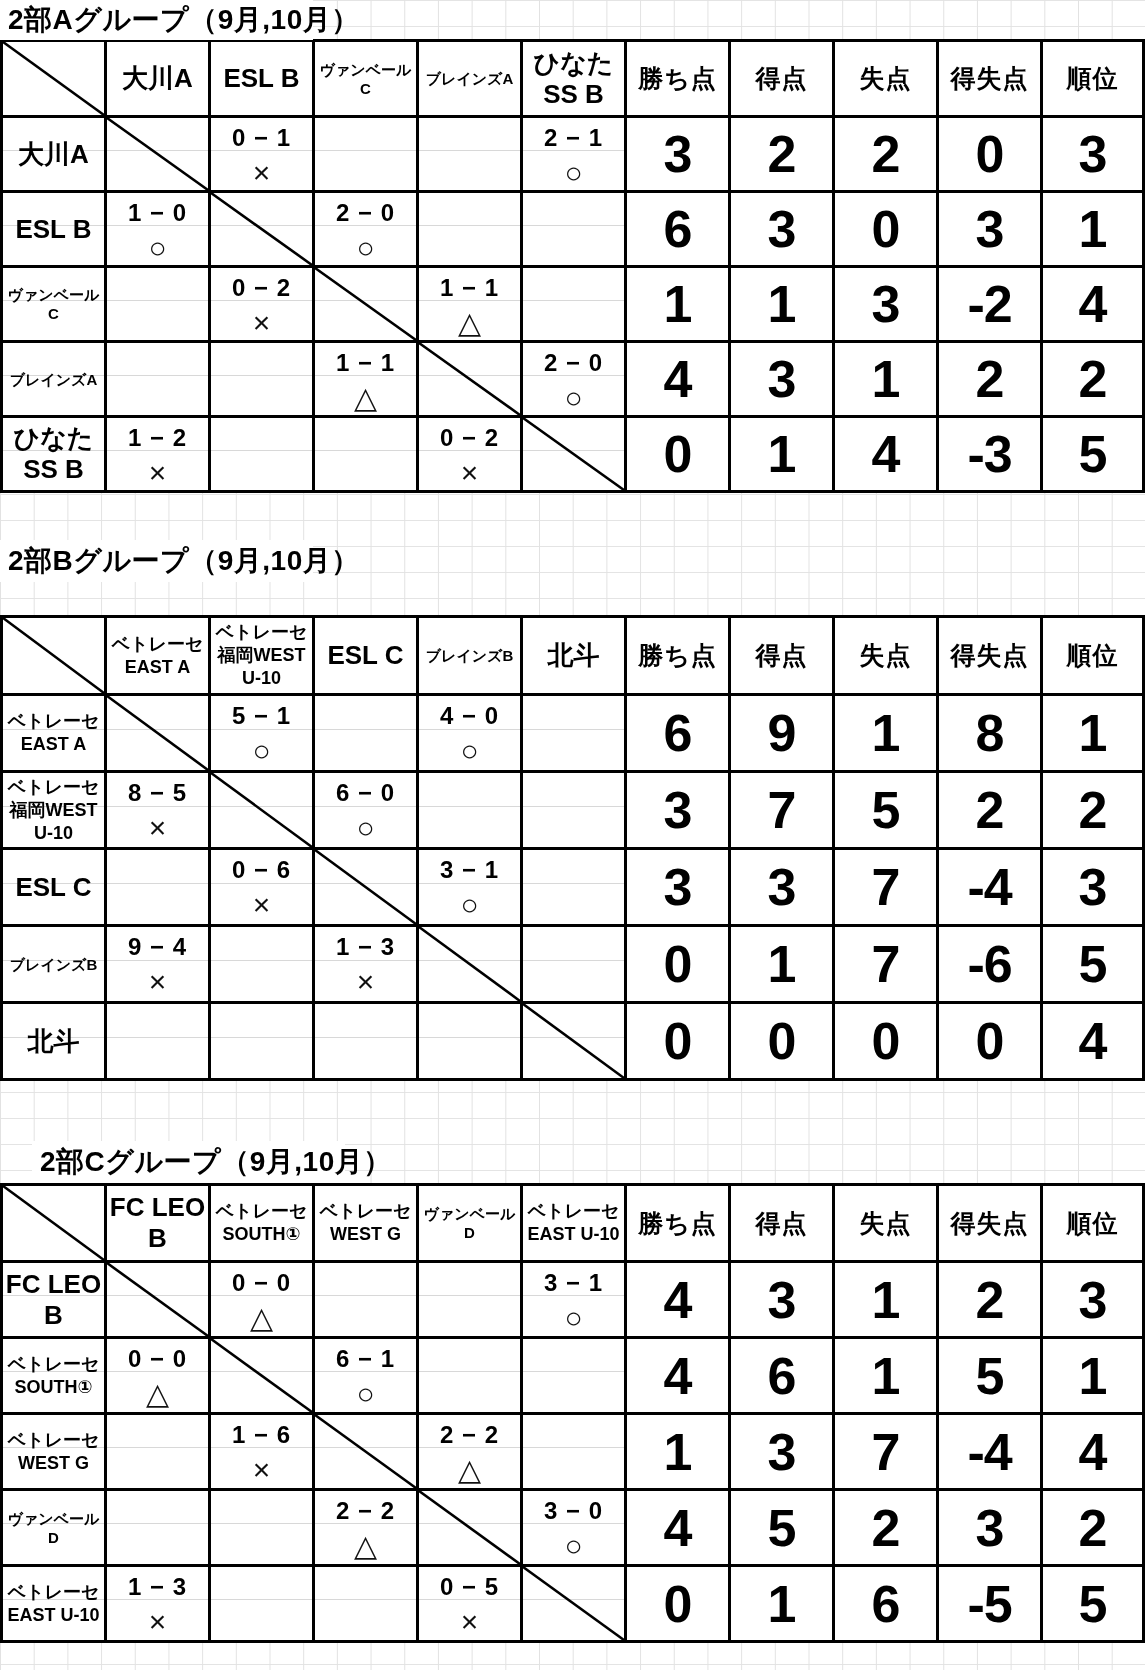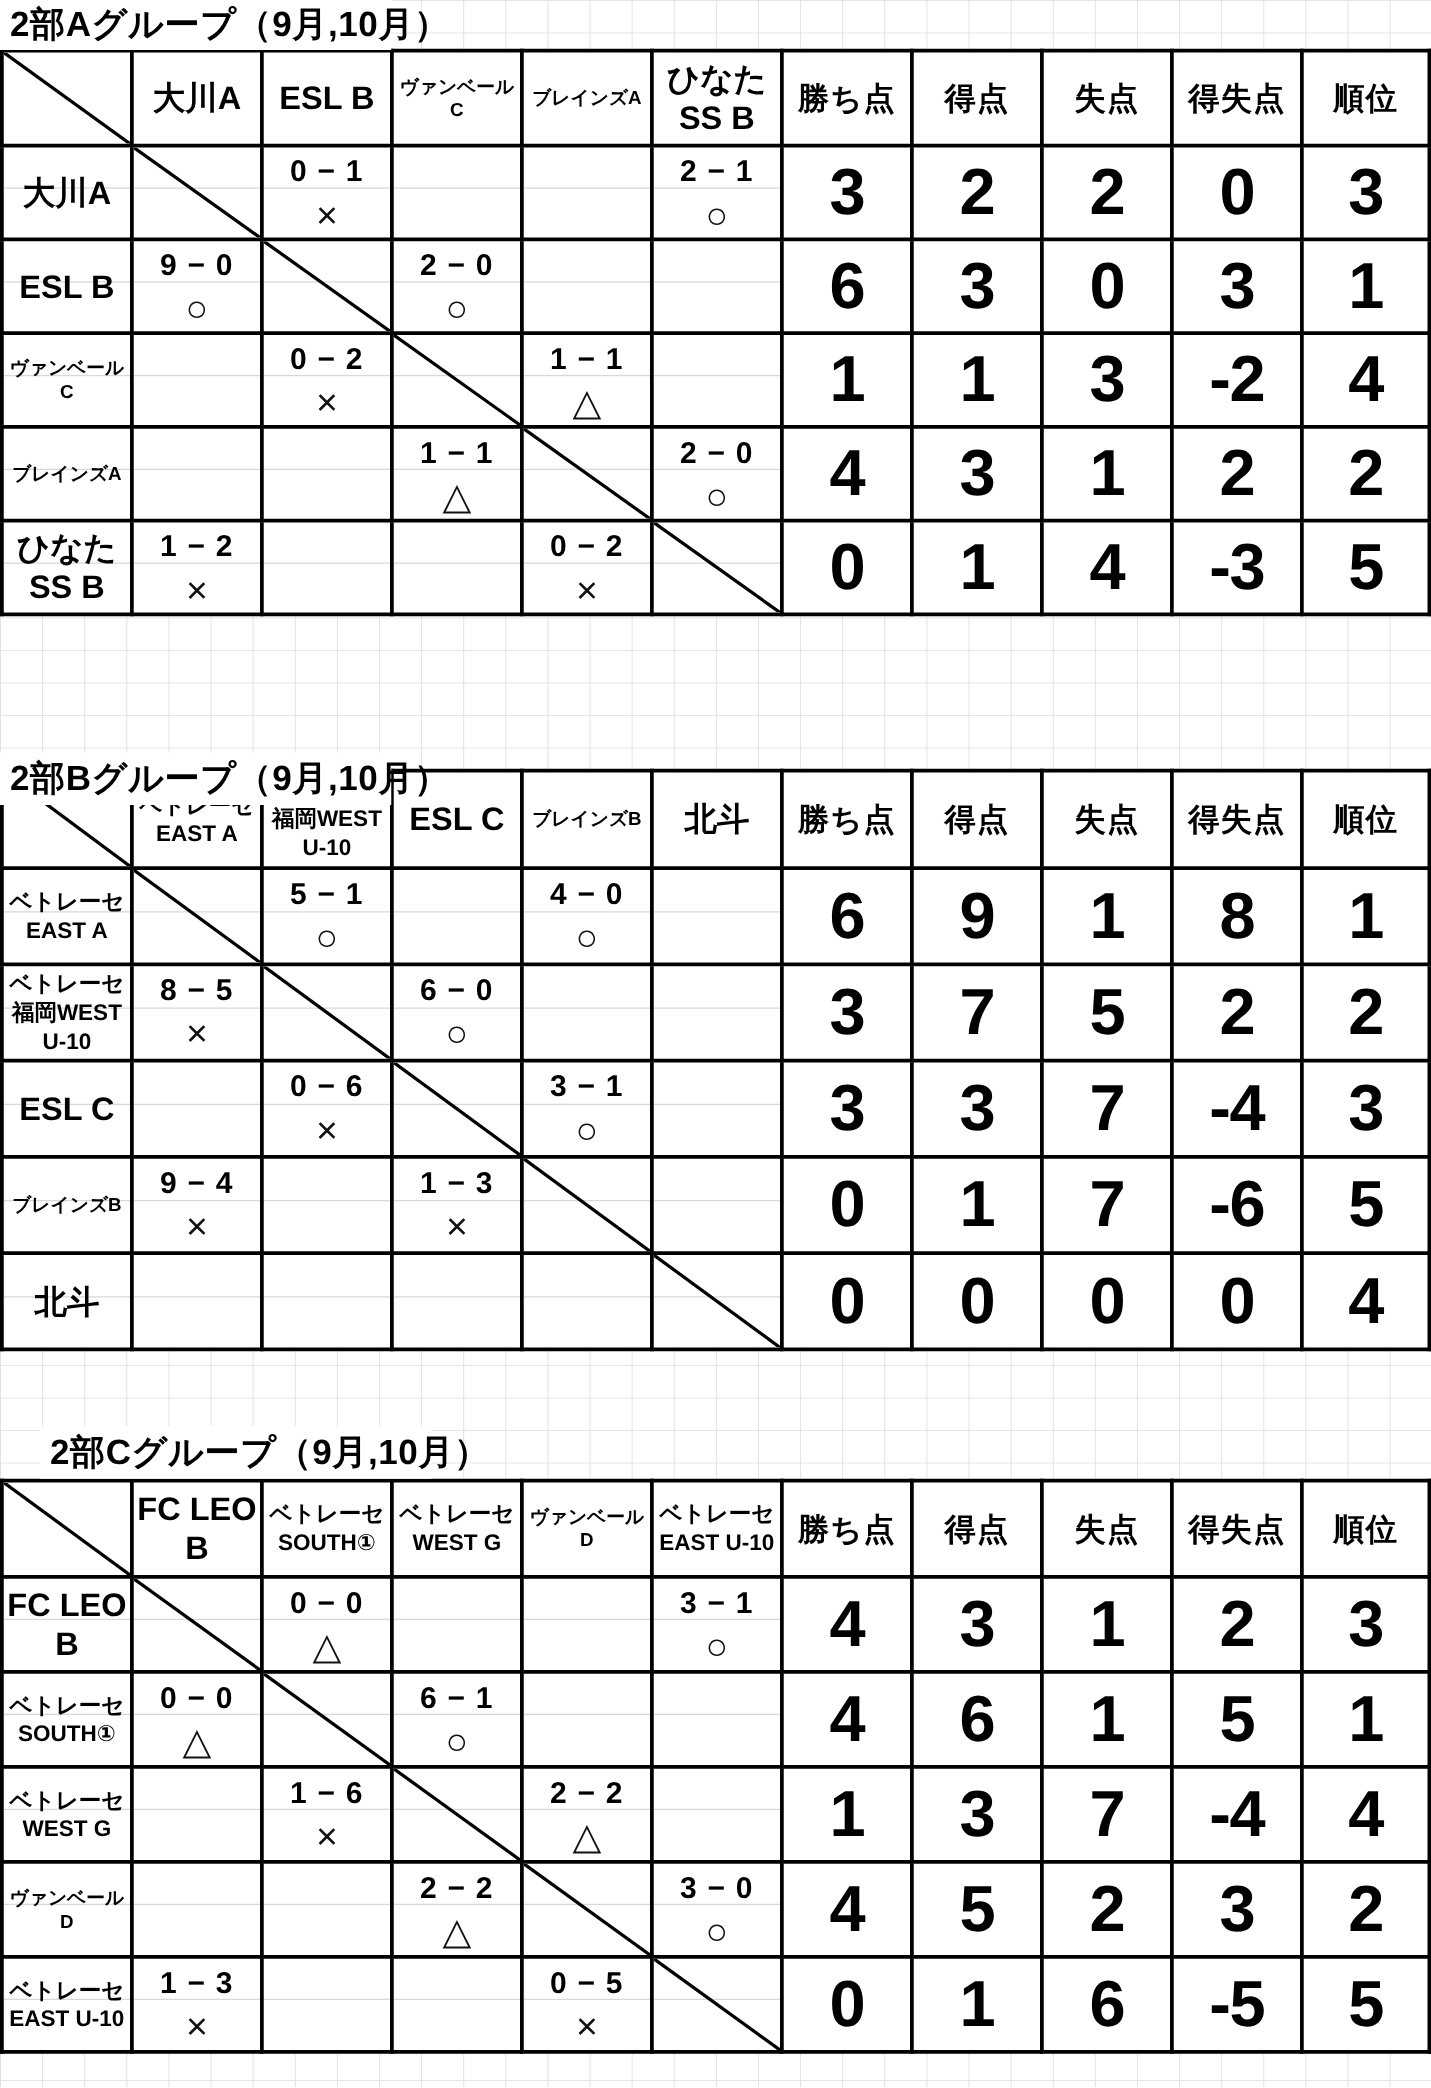--- a/index.html
+++ b/index.html
@@ -15,21 +15,21 @@
       linear-gradient(to right,#e2e2e2 1px,transparent 1px),
       linear-gradient(to bottom,#e4e4e4 1px,transparent 1px);
     background-size:33.7px 26px;
   }
   .title-band{
     position:absolute;left:0;width:313px;z-index:2;background:#fff;
     display:flex;align-items:center;box-sizing:border-box;padding-left:8px;
     font-size:28px;font-weight:700;white-space:nowrap;letter-spacing:0.5px;
   }
   #band0{top:0;height:40px;}
-  #band1{top:602px;height:42px;}
+  #band1{top:540px;height:42px;}
   #band2{top:1141px;height:42px;margin-left:32px;}
 
   table.cross{
     position:absolute;left:0;width:1145px;z-index:1;background:#fff;
     border-collapse:collapse;table-layout:fixed;
   }
   #tbl0{top:39px;}  #tbl0 thead tr{height:76px;} #tbl0 tbody tr{height:72px;}
   #tbl1{top:615px;} #tbl1 thead tr{height:78px;} #tbl1 tbody tr{height:77px;}
   #tbl2{top:1183px;}#tbl2 thead tr{height:77px;} #tbl2 tbody tr{height:76px;}
 
@@ -123,21 +123,21 @@
         </td>
         <td class="stat">3</td>
         <td class="stat">2</td>
         <td class="stat">2</td>
         <td class="stat">0</td>
         <td class="stat">3</td>
       </tr>
       <tr>
         <th class="rowhead nm-lg">ESL B</th>
         <td class="match">
-          <div class="score">9 − 0</div>
+          <div class="score">1 − 0</div>
           <div class="mark">○</div>
         </td>
         <td class="match diagcell">
           <svg class="diag" viewBox="0 0 100 100" preserveAspectRatio="none">
             <line x1="0" y1="0" x2="100" y2="100" stroke="#000" stroke-width="2.6" vector-effect="non-scaling-stroke"></line>
           </svg>
         </td>
         <td class="match">
           <div class="score">2 − 0</div>
           <div class="mark">○</div>

